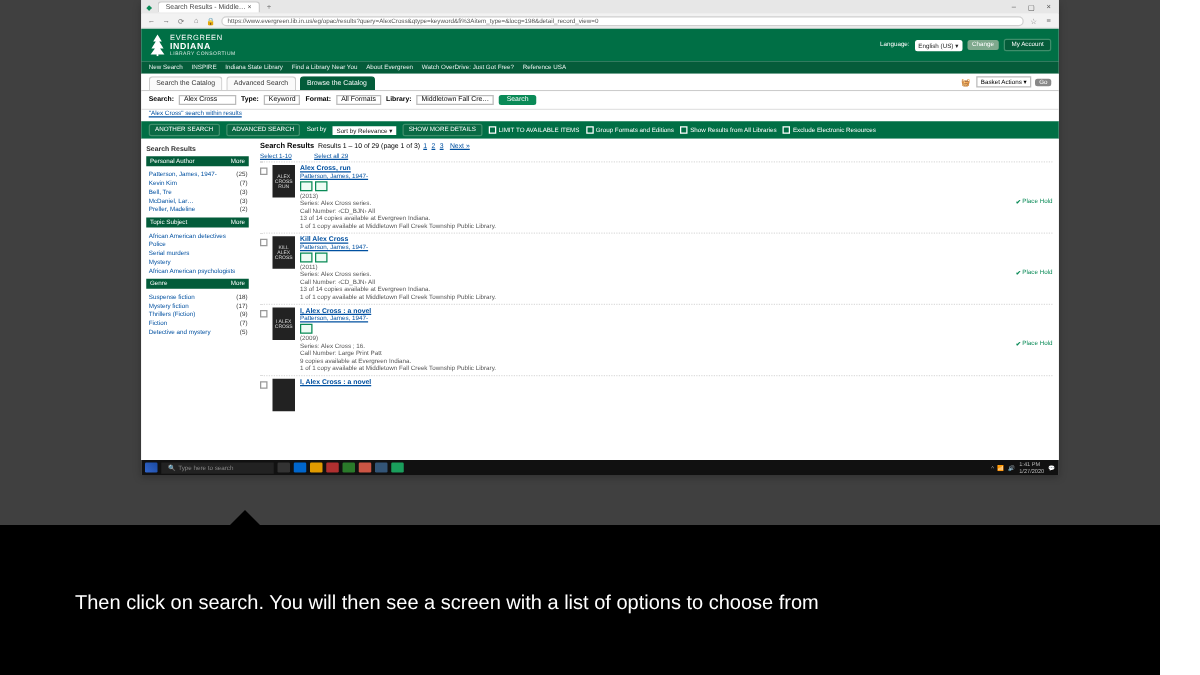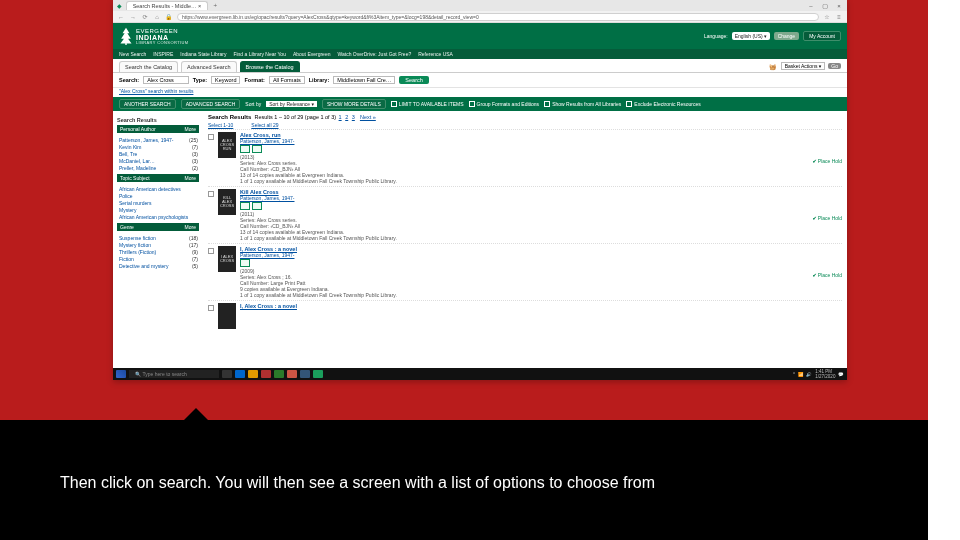--- a/index.html
+++ b/index.html
@@ -1,17 +1,17 @@
 <!DOCTYPE html>
 <html><head>
 <meta charset="utf-8">
 <style>
   * { box-sizing: border-box; margin: 0; padding: 0; }
   html, body { width: 960px; height: 540px; font-family: Arial, sans-serif; overflow: hidden; }
-  .slide { width: 928px; height: 540px; background: #b91c1c; position: relative; }
+  .slide { width: 928px; height: 540px; background: #404040; position: relative; }
   .browser { position: absolute; top: 0; left: 113px; width: 734px; height: 380px; background: #fff; display: flex; flex-direction: column; font-size: 6px; box-shadow: 0 2px 6px rgba(0,0,0,.25); }
   .titlebar { height: 11px; background: #e7e7e7; display: flex; align-items: center; padding: 0 4px; color: #444; }
   .tab { background: #fff; border: 1px solid #ccc; border-bottom: none; padding: 1px 6px; border-radius: 3px 3px 0 0; font-size: 5.5px; margin-left: 4px; }
   .winbtns { margin-left: auto; display: flex; gap: 6px; }
   .winbtn { width: 8px; height: 8px; display:flex; align-items:center; justify-content:center; font-size:6px; color:#555; }
   .addrbar { height: 12px; background: #f2f2f2; border-bottom: 1px solid #ddd; display: flex; align-items: center; padding: 0 4px; gap: 4px; }
   .navicon { width:8px; height:8px; display:flex; align-items:center; justify-content:center; color:#777; font-size:6px; }
   .url { flex:1; background:#fff; border:1px solid #d0d0d0; border-radius:8px; height:8px; padding:0 4px; font-size:5px; color:#555; display:flex; align-items:center; overflow:hidden; white-space:nowrap; }
   .header-green { background:#006f45; color:#fff; height:26px; display:flex; align-items:center; padding:0 6px; justify-content:space-between; }
   .logo { display:flex; align-items:center; gap:3px; }

